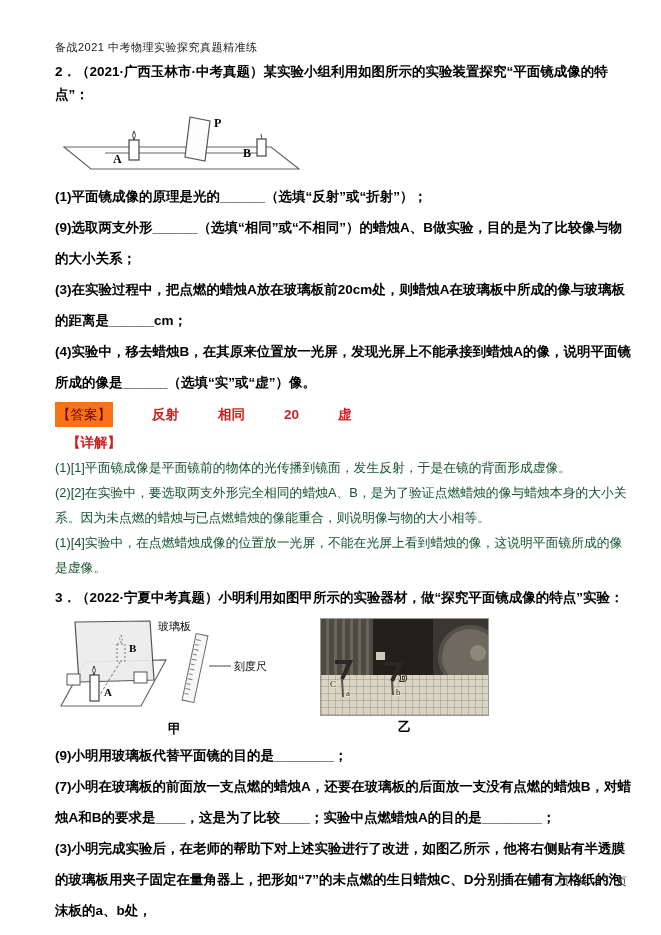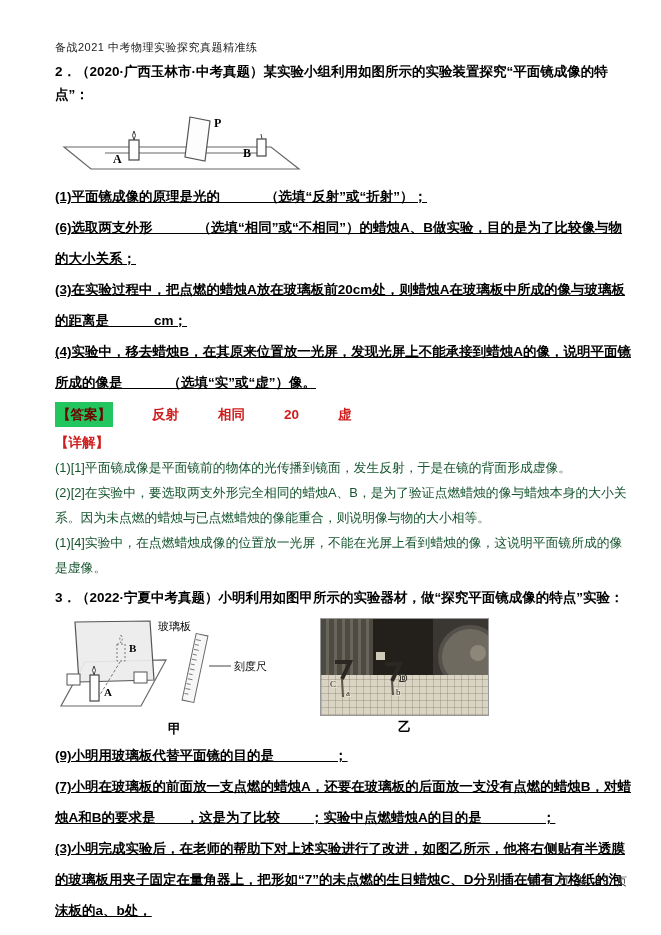--- a/index.html
+++ b/index.html
@@ -4,27 +4,27 @@
 <style>
   html,body{margin:0;padding:0;}
   body{
     width:661px;height:935px;position:relative;background:#ffffff;
     font-family:"Liberation Sans","DejaVu Sans",sans-serif;color:#000;
     overflow:hidden;
   }
   .content{position:absolute;left:55px;top:40px;width:578px;}
   .doc-header{font-size:11px;color:#222;letter-spacing:.5px;}
   .q-title{font-size:13.5px;font-weight:700;line-height:1.7;margin-top:6px;}
-  .q-line{font-size:13.5px;font-weight:700;line-height:2.3;text-decoration:underline;}
+  .q-line{font-size:13.5px;font-weight:700;line-height:2.3;}
   .fig2-wrap{margin:4px 0 0 2px;}
   .answer-row{margin:8px 0 2px 0;font-size:13.5px;}
-  .answer-tag{background:#22c55e;color:#6b0500;font-weight:700;padding:5px 2px;}
+  .answer-tag{background:#f97316;color:#6b0500;font-weight:400;padding:5px 2px;}
   .answer-val{color:#cf1d1d;font-weight:700;margin-left:39px;}
   .answer-val:first-of-type{margin-left:6px;}
-  .detail-tag{color:#cf1d1d;font-weight:700;font-size:13.5px;margin:10px 0 4px 0;}
+  .detail-tag{color:#cf1d1d;font-weight:700;font-size:13.5px;margin:10px 0 4px 12px;}
   .detail-line{color:#14532d;font-size:12.8px;font-weight:400;line-height:1.95;}
   .figs-row{display:flex;align-items:flex-start;gap:28px;margin:8px 0 2px 2px;}
   .fig-box{display:flex;flex-direction:column;align-items:center;}
   .fig-caption{font-size:13px;font-weight:700;margin-top:2px;}
   .photo{position:relative;width:167px;height:96px;background:#d7d2c2;overflow:hidden;border:1px solid #999;}
   .photo .wood{position:absolute;left:0;top:0;width:36%;height:64%;
     background:repeating-linear-gradient(90deg,#4d4a42 0 5px,#6a655a 5px 8px);}
   .photo .door{position:absolute;left:31%;top:0;width:37%;height:74%;background:#23201c;}
   .photo .door-lite{position:absolute;left:33%;top:34%;width:9px;height:8px;background:#cfc9b8;}
   .photo .rightwall{position:absolute;right:0;top:0;width:33%;height:80%;background:#3a3732;}
@@ -41,42 +41,42 @@
   svg text{font-family:"Liberation Serif","DejaVu Serif",serif;}
   .svg-cn{font-family:"Liberation Sans","DejaVu Sans",sans-serif;}
 </style>
 </head>
 <body>
 
 <div class="content">
 
   <div class="doc-header">备战2021 中考物理实验探究真题精准练</div>
 
-  <div class="q-title">2．（2020·广西玉林市·中考真题）某实验小组利用如图所示的实验装置探究“平面镜成像的特点”：</div>
+  <div class="q-title">2．（2021·广西玉林市·中考真题）某实验小组利用如图所示的实验装置探究“平面镜成像的特点”：</div>
 
   <div class="fig2-wrap">
     <svg width="262" height="66" viewBox="0 0 262 66">
       <polygon points="7,36 214,36 242,58 34,58" fill="#ffffff" stroke="#666" stroke-width="1.2"></polygon>
       <line x1="48" y1="42" x2="208" y2="42" stroke="#666" stroke-width="1.2"></line>
 
       <path d="M77,20 q3,4 0,9 q-3,-5 0,-9 z" fill="#fff" stroke="#444" stroke-width="1"></path>
       <rect x="72" y="29" width="10" height="20" fill="#fff" stroke="#444" stroke-width="1.2"></rect>
       <text x="56" y="52" font-size="12" font-weight="bold">A</text>
 
       <polygon points="133,6 153,10 148,50 128,46" fill="#fdfdfd" stroke="#555" stroke-width="1.2"></polygon>
       <text x="157" y="16" font-size="12" font-weight="bold">P</text>
 
       <line x1="204" y1="23" x2="205" y2="28" stroke="#444" stroke-width="1"></line>
       <rect x="200" y="28" width="9" height="17" fill="#fff" stroke="#444" stroke-width="1.2"></rect>
       <text x="186" y="46" font-size="12" font-weight="bold">B</text>
     </svg>
   </div>
 
   <div class="q-line">(1)平面镜成像的原理是光的______（选填“反射”或“折射”）；</div>
-  <div class="q-line">(6)选取两支外形______（选填“相同”或“不相同”）的蜡烛A、B做实验，目的是为了比较像与物的大小关系；</div>
+  <div class="q-line">(9)选取两支外形______（选填“相同”或“不相同”）的蜡烛A、B做实验，目的是为了比较像与物的大小关系；</div>
   <div class="q-line">(3)在实验过程中，把点燃的蜡烛A放在玻璃板前20cm处，则蜡烛A在玻璃板中所成的像与玻璃板的距离是______cm；</div>
   <div class="q-line">(4)实验中，移去蜡烛B，在其原来位置放一光屏，发现光屏上不能承接到蜡烛A的像，说明平面镜所成的像是______（选填“实”或“虚”）像。</div>
 
   <div class="answer-row">
     <span class="answer-tag">【答案】</span><span class="answer-val">反射</span><span class="answer-val">相同</span><span class="answer-val">20</span><span class="answer-val">虚</span>
   </div>
 
   <div class="detail-tag">【详解】</div>
   <div class="detail-line">(1)[1]平面镜成像是平面镜前的物体的光传播到镜面，发生反射，于是在镜的背面形成虚像。</div>
   <div class="detail-line">(2)[2]在实验中，要选取两支外形完全相同的蜡烛A、B，是为了验证点燃蜡烛的像与蜡烛本身的大小关系。因为未点燃的蜡烛与已点燃蜡烛的像能重合，则说明像与物的大小相等。</div>

